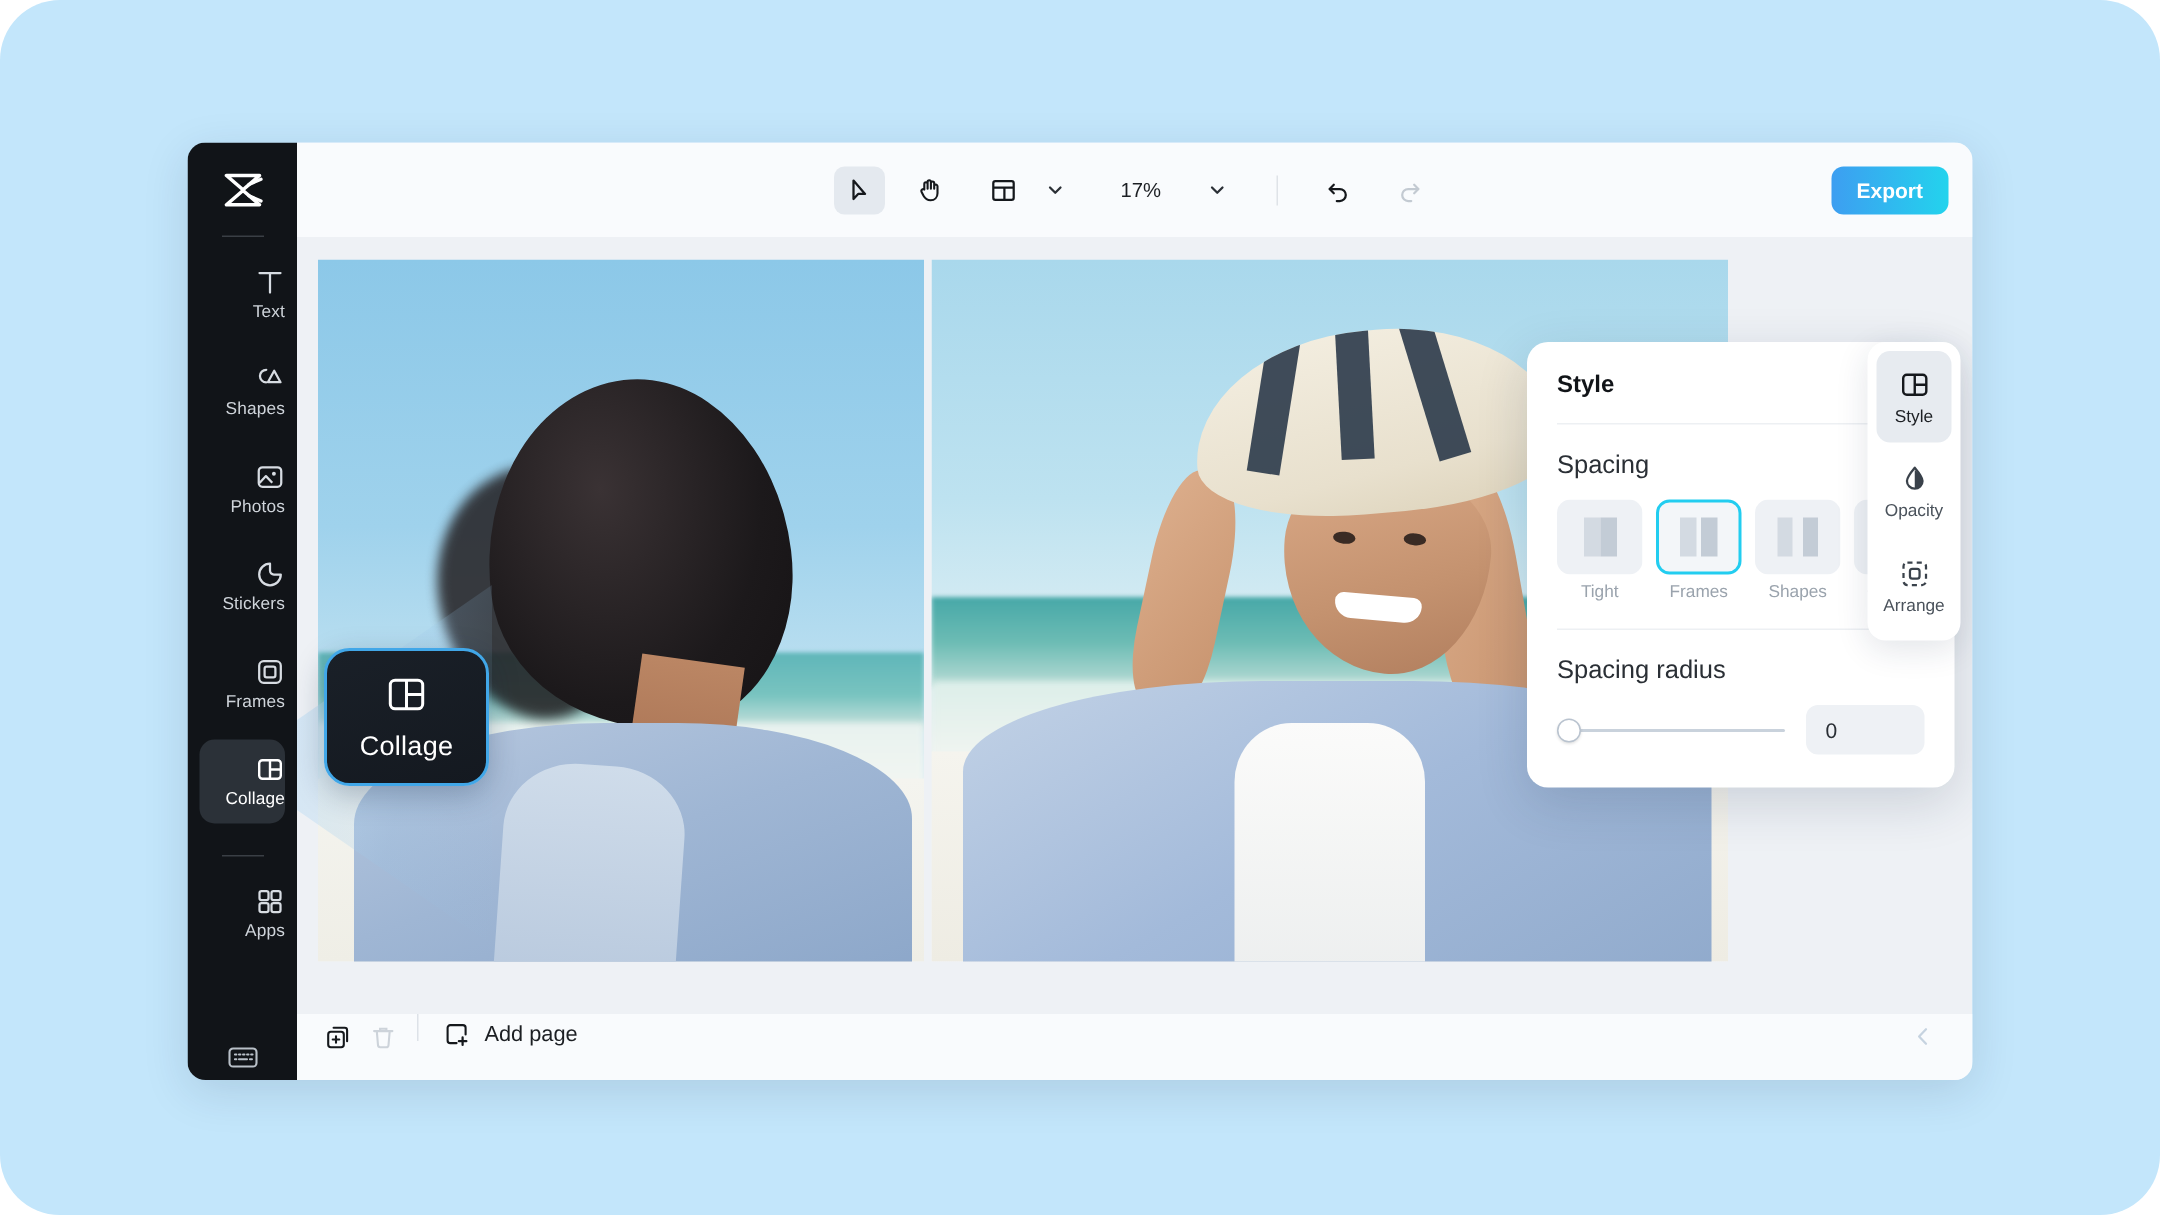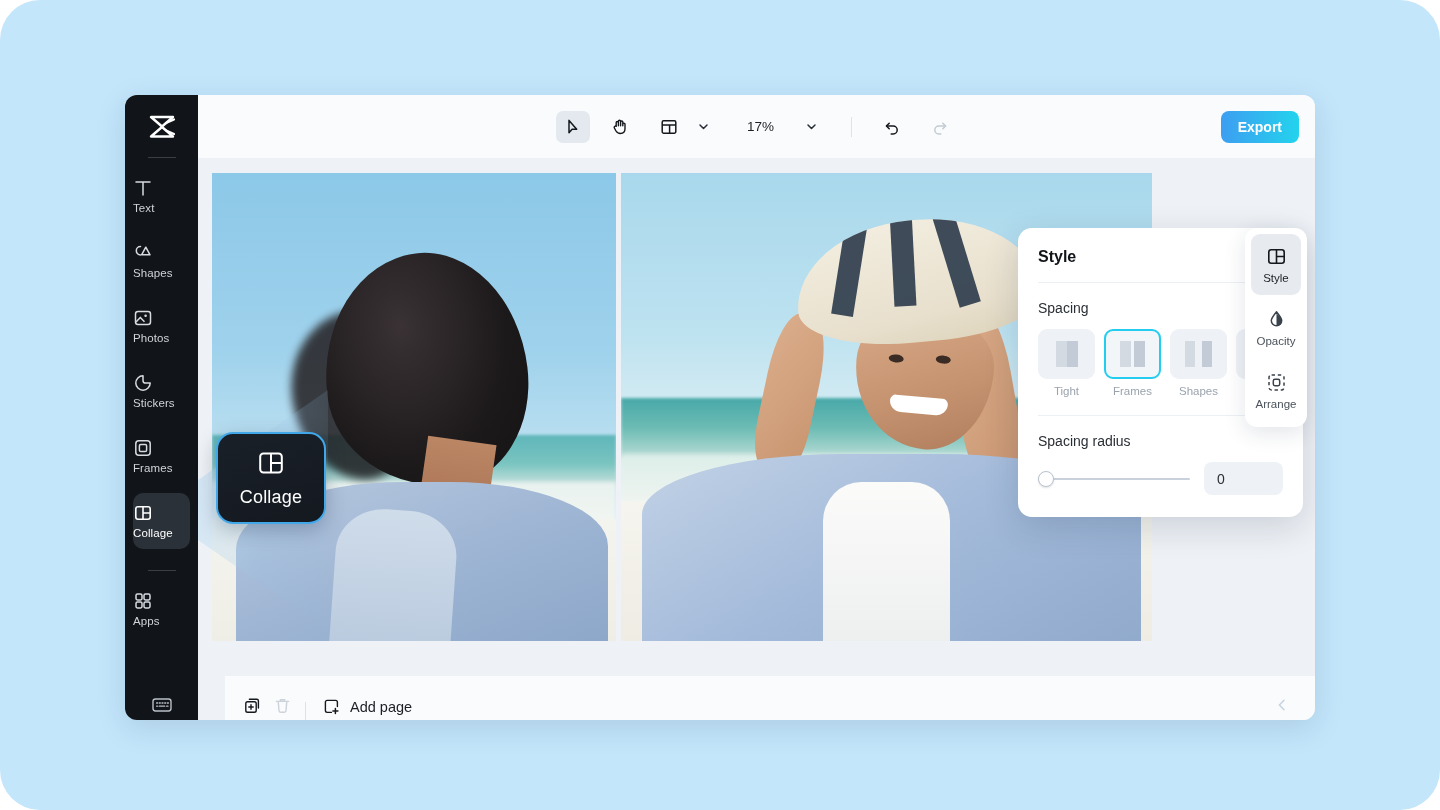--- a/index.html
+++ b/index.html
@@ -42,21 +42,21 @@
     margin-top: 6px;
   }
   .rail-div {
     width: 28px; height: 1px; background: #3a3f45;
     margin: 12px 0 10px;
   }
   .rail-item {
     width: 57px; height: 56px;
     border-radius: 10px;
     display: flex; flex-direction: column;
-    align-items: flex-start; justify-content: center;
+    align-items: flex-end; justify-content: center;
     gap: 4px;
     margin-bottom: 9px;
     cursor: pointer;
   }
   .rail-item .ic { height: 22px; display:flex; align-items:center; justify-content:center; }
   .rail-item .lbl {
     font-size: 11.5px; color: #cfd4da; letter-spacing: .1px; line-height: 1;
   }
   .rail-item.active {
     background: #2b3138;
@@ -269,21 +269,21 @@
     padding: 18px 20px 22px;
     z-index: 20;
   }
   .sp-head {
     display:flex; align-items:center; justify-content: space-between;
     margin-bottom: 15px;
   }
   .sp-title { font-size: 16px; font-weight: 700; color: #111418; }
   .sp-close { cursor: pointer; display:flex; padding:2px; }
   .sp-rule { height:1px; background:#edf0f3; margin: 0 0 17px; }
-  .sp-label { font-size: 14px; color: #2a2f35; margin-bottom: 13px; }
+  .sp-label { font-size: 17px; color: #2a2f35; margin-bottom: 13px; }
   .spacing-row { display:flex; gap: 9px; margin-bottom: 18px; }
   .sp-opt { width: 57px; display:flex; flex-direction:column; align-items:center; gap:6px; cursor:pointer;text-align:center; }
   .sp-box {
     width: 57px; height: 50px; border-radius: 9px;
     background: #eef1f5; border: 2px solid transparent;
     display:flex; align-items:center; justify-content:center;
   }
   .sp-opt.sel .sp-box { border-color: #22cdf0; background:#f3f6f9; }
   .sp-opt .cap { font-size: 11.5px; color: #9aa3ad; }
   .bar-pair { display:flex; height: 26px; }
@@ -323,24 +323,23 @@
     gap: 5px; cursor: pointer;
   }
   .dock-item.active { background: #e7ebf0; }
   .dock-item .dl { font-size: 11.5px; color: #4a525b; }
   .dock-item.active .dl { color: #1c1f23; }
 
   
   .bottombar {
     height: 44px; flex: 0 0 44px;
     background: #f9fbfd;
-    display: flex; align-items: flex-end;
+    display: flex; align-items: flex-start;
     padding: 0 18px 0 12px;
     position: relative;
-    margin-left: 27px;
   }
   .bb-btn {
     width: 30px; height: 30px; border-radius: 6px;
     display:flex;align-items:center;justify-content:center; cursor:pointer;
   }
   .bb-div { width:1px; height:18px; background:#dde2e8; margin: 0 10px 0 8px; }
   .addpage {
     display:flex; align-items:center; gap:9px; cursor:pointer; padding: 4px 6px;
   }
   .addpage .t { font-size: 14.5px; color: #1c1f23; }

